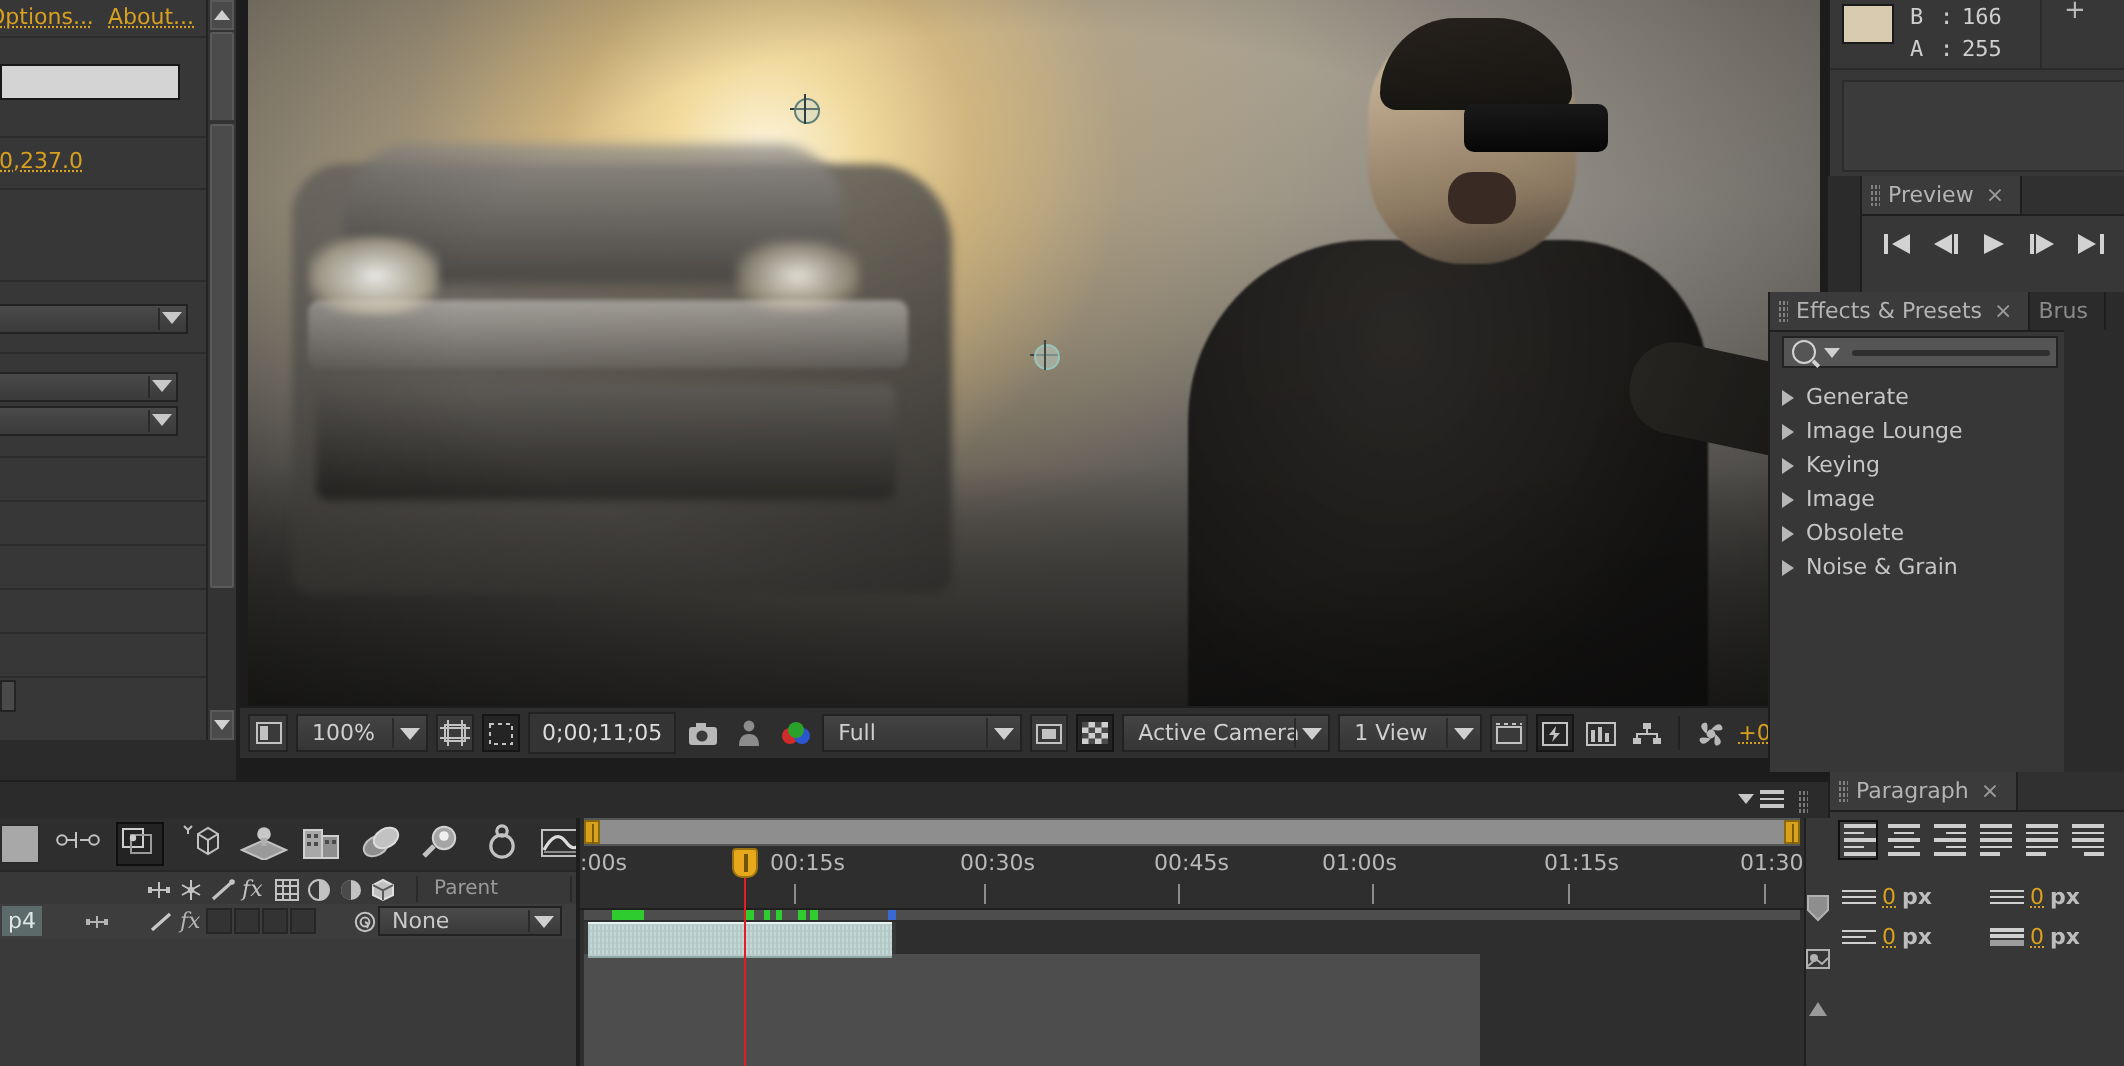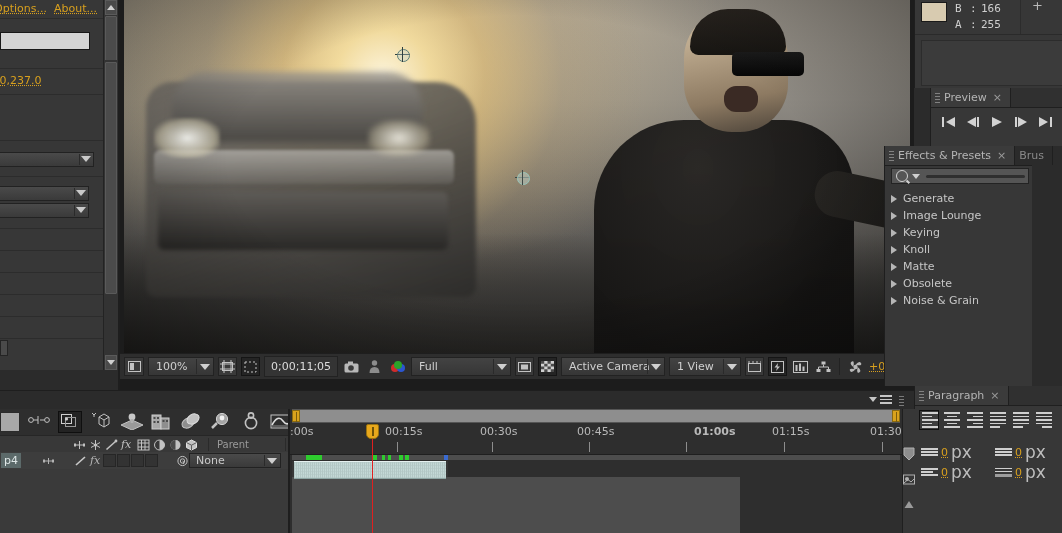--- a/index.html
+++ b/index.html
@@ -104,21 +104,21 @@
   #parapanel{left:914px;top:386px;width:148px;height:147px;background:#373737;border-left:1px solid #1e1e1e;}
   .alignrow{position:absolute;left:4px;top:24px;display:flex;gap:3px;}
   .alignbtn{width:20px;height:20px;display:flex;flex-direction:column;justify-content:center;
      align-items:center;gap:2px;box-sizing:border-box;}
   .alignbtn.sel{border:1px solid #101010;background:#3d3d3d;}
   .alignbtn i{display:block;height:1.5px;background:#cfcfcf;}
   .pfrow{position:absolute;display:flex;align-items:center;gap:3px;}
   .pfico{width:17px;height:12px;display:flex;flex-direction:column;justify-content:center;gap:1.5px;}
   .pfico i{display:block;height:1.5px;background:#cfcfcf;}
   .pfval{color:#d8a01e;font-size:11px;text-decoration:underline;text-decoration-style:dotted;}
-  .pfunit{color:#bdbdbd;font-size:17px;}
+  .pfunit{color:#bdbdbd;font-size:11px;font-weight:bold;}
 
   
   #timeline{left:0;top:390px;width:914px;height:143px;background:#2e2e2e;border-top:1px solid #1e1e1e;}
   #tl-tabstrip{position:absolute;left:0;top:0;width:914px;height:18px;background:#2b2b2b;}
   .panelmenu{position:absolute;right:22px;top:4px;display:flex;align-items:center;gap:3px;}
   .panelmenu .arw{width:0;height:0;border-left:4px solid transparent;border-right:4px solid transparent;border-top:5px solid #c6c6c6;}
   .panelmenu .lines{width:12px;display:flex;flex-direction:column;gap:2px;}
   .panelmenu .lines i{height:1.5px;background:#c6c6c6;display:block;}
 
   #tl-toolbar{position:absolute;left:0;top:18px;width:290px;height:26px;background:#2e2e2e;
@@ -488,25 +488,21 @@
         <div class="fxrow">
           <span class="twist"></span>
           <span>Image Lounge</span>
         </div>
         <div class="fxrow">
           <span class="twist"></span>
           <span>Keying</span>
         </div>
         <div class="fxrow">
           <span class="twist"></span>
-          <span>Knoll</span>
-        </div>
-        <div class="fxrow">
-          <span class="twist"></span>
-          <span>Matte</span>
+          <span>Image</span>
         </div>
         <div class="fxrow">
           <span class="twist"></span>
           <span>Obsolete</span>
         </div>
         <div class="fxrow">
           <span class="twist"></span>
           <span>Noise &amp; Grain</span>
         </div>
       </div>
@@ -769,21 +765,21 @@
         <span class="wahandle" style="right:-1px;"></span>
       </div>
       <div id="ruler">
           <span class="tlabel" style="left: 0px;">:00s</span>
           <span class="tlabel" style="left: 95px;">00:15s</span>
           <span class="tick" style="left: 107px;"></span>
           <span class="tlabel" style="left: 190px;">00:30s</span>
           <span class="tick" style="left: 202px;"></span>
           <span class="tlabel" style="left: 287px;">00:45s</span>
           <span class="tick" style="left: 299px;"></span>
-          <span class="tlabel" style="left: 404px; font-weight: bold;">01:00s</span>
+          <span class="tlabel" style="left: 371px;">01:00s</span>
           <span class="tick" style="left: 396px;"></span>
           <span class="tlabel" style="left: 482px;">01:15s</span>
           <span class="tick" style="left: 494px;"></span>
           <span class="tlabel" style="left: 580px;">01:30</span>
           <span class="tick" style="left: 592px;"></span>
         </div>
       <div id="tl-dur"></div>
       <div id="cachebar">
           <span class="seg" style="left: 14px; width: 16px; background: rgb(46, 204, 46);"></span>
           <span class="seg" style="left: 81px; width: 4px; background: rgb(46, 204, 46);"></span>

